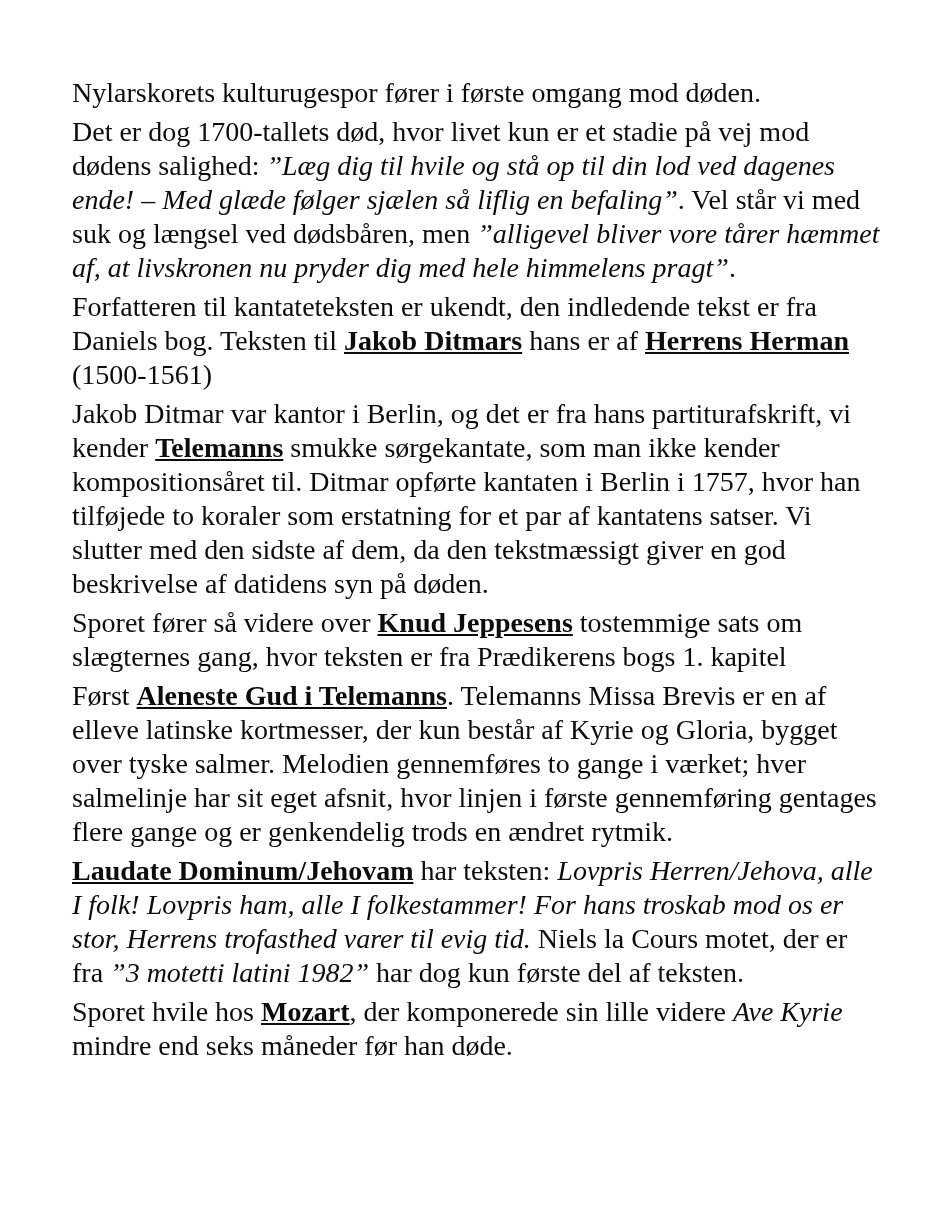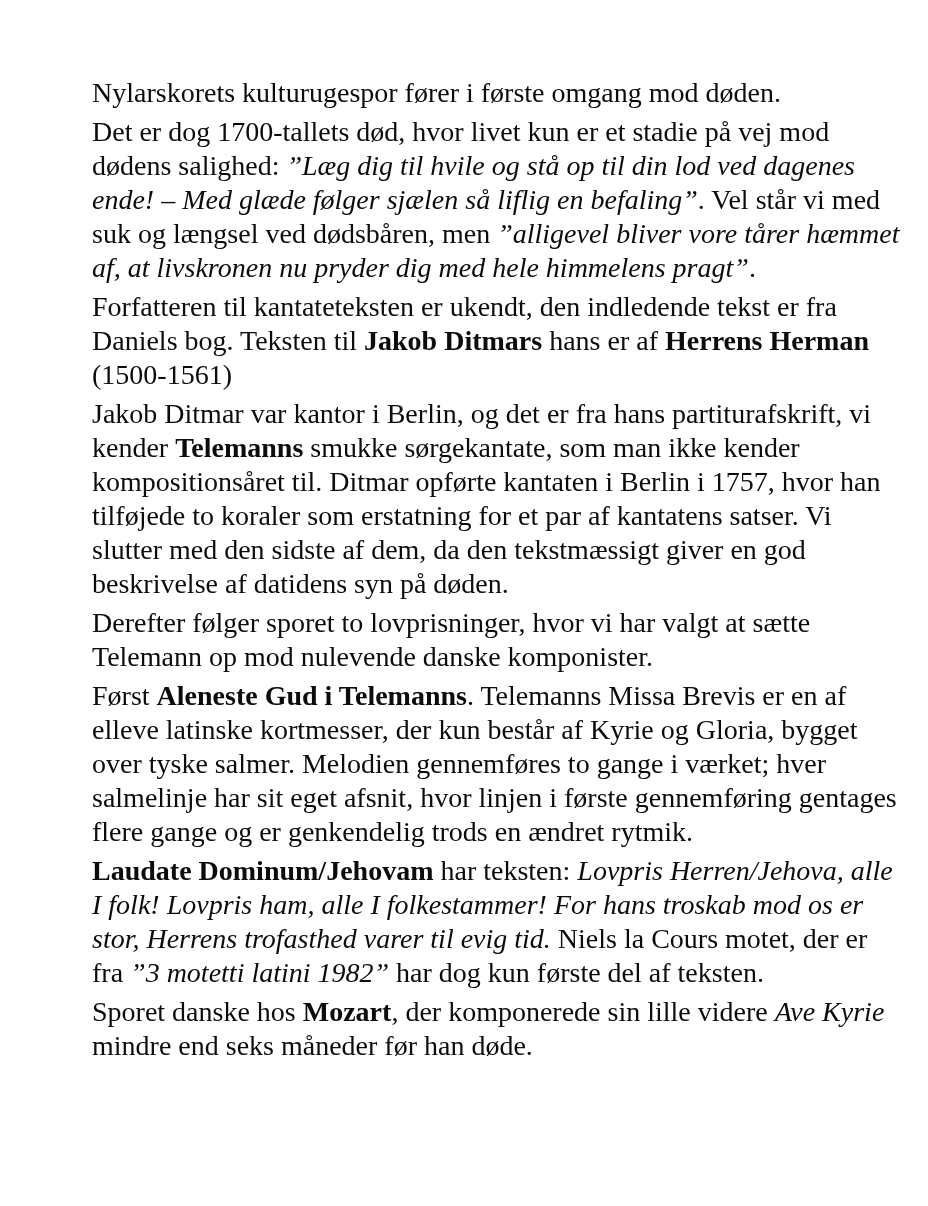--- a/index.html
+++ b/index.html
@@ -9,55 +9,55 @@
   }
   .page {
     position: relative;
     width: 928px;
     height: 1206px;
     background: #ffffff;
     overflow: hidden;
   }
   .doc {
     position: absolute;
-    left: 92px;
+    left: 72px;
     top: 76px;
     width: 812px;
     color: #0c0c0c;
     font-family: "Liberation Serif", "DejaVu Serif", serif;
     font-size: 28px;
     line-height: 34px;
     text-align: left;
     -webkit-font-smoothing: antialiased;
   }
   .para {
     margin: 0 0 5px 0;
     padding: 0;
     hyphens: none;
   }
-  .b { font-weight: bold; }
+  .b { font-weight: bold; text-decoration: underline; }
   .i { font-style: italic; }
 </style>
 </head>
 <body>
 
 <div class="page">
   <div class="doc">
 
     <p class="para"><span>Nylarskorets kulturugespor fører i første omgang mod døden.</span></p>
 
     <p class="para"><span>Det er dog 1700-tallets død, hvor livet kun er et stadie på vej mod dødens salighed: </span><span class="i">”Læg dig til hvile og stå op til din lod ved dagenes ende! – Med glæde følger sjælen så liflig en befaling”</span><span>. Vel står vi med suk og længsel ved dødsbåren, men </span><span class="i">”alligevel bliver vore tårer hæmmet af, at livskronen nu pryder dig med hele himmelens pragt”</span><span>.</span></p>
 
     <p class="para"><span>Forfatteren til kantateteksten er ukendt, den indledende tekst er fra Daniels bog. Teksten til </span><span class="b">Jakob Ditmars</span><span> hans er af </span><span class="b">Herrens Herman</span><span> (1500-1561)</span></p>
 
     <p class="para"><span>Jakob Ditmar var kantor i Berlin, og det er fra hans partiturafskrift, vi kender </span><span class="b">Telemanns</span><span> smukke sørgekantate, som man ikke kender kompositionsåret til. Ditmar opførte kantaten i Berlin i 1757, hvor han tilføjede to koraler som erstatning for et par af kantatens satser. Vi slutter med den sidste af dem, da den tekstmæssigt giver en god beskrivelse af datidens syn på døden.</span></p>
 
+    <p class="para"><span>Sporet fører så videre over </span><span class="b">Knud Jeppesens</span><span> tostemmige sats om slægternes gang, hvor teksten er fra Prædikerens bogs 1. kapitel</span></p>
 
-    <p class="para"><span>Derefter følger sporet to lovprisninger, hvor vi har valgt at sætte Telemann op mod nulevende danske komponister.</span></p>
 
     <p class="para"><span>Først </span><span class="b">Aleneste Gud i Telemanns</span><span>. Telemanns Missa Brevis er en af elleve latinske kortmesser, der kun består af Kyrie og Gloria, bygget over tyske salmer. Melodien gennemføres to gange i værket; hver salmelinje har sit eget afsnit, hvor linjen i første gennemføring gentages flere gange og er genkendelig trods en ændret rytmik.</span></p>
 
     <p class="para"><span class="b">Laudate Dominum/Jehovam</span><span> har teksten: </span><span class="i">Lovpris Herren/Jehova, alle I folk! Lovpris ham, alle I folkestammer! For hans troskab mod os er stor, Herrens trofasthed varer til evig tid.</span><span> Niels la Cours motet, der er fra </span><span class="i">”3 motetti latini 1982”</span><span> har dog kun første del af teksten.</span></p>
 
-    <p class="para"><span>Sporet danske hos </span><span class="b">Mozart</span><span>, der komponerede sin lille videre </span><span class="i">Ave Kyrie</span><span> mindre end seks måneder før han døde.</span></p>
+    <p class="para"><span>Sporet hvile hos </span><span class="b">Mozart</span><span>, der komponerede sin lille videre </span><span class="i">Ave Kyrie</span><span> mindre end seks måneder før han døde.</span></p>
 
   </div>
 </div>
 
 </body></html>

